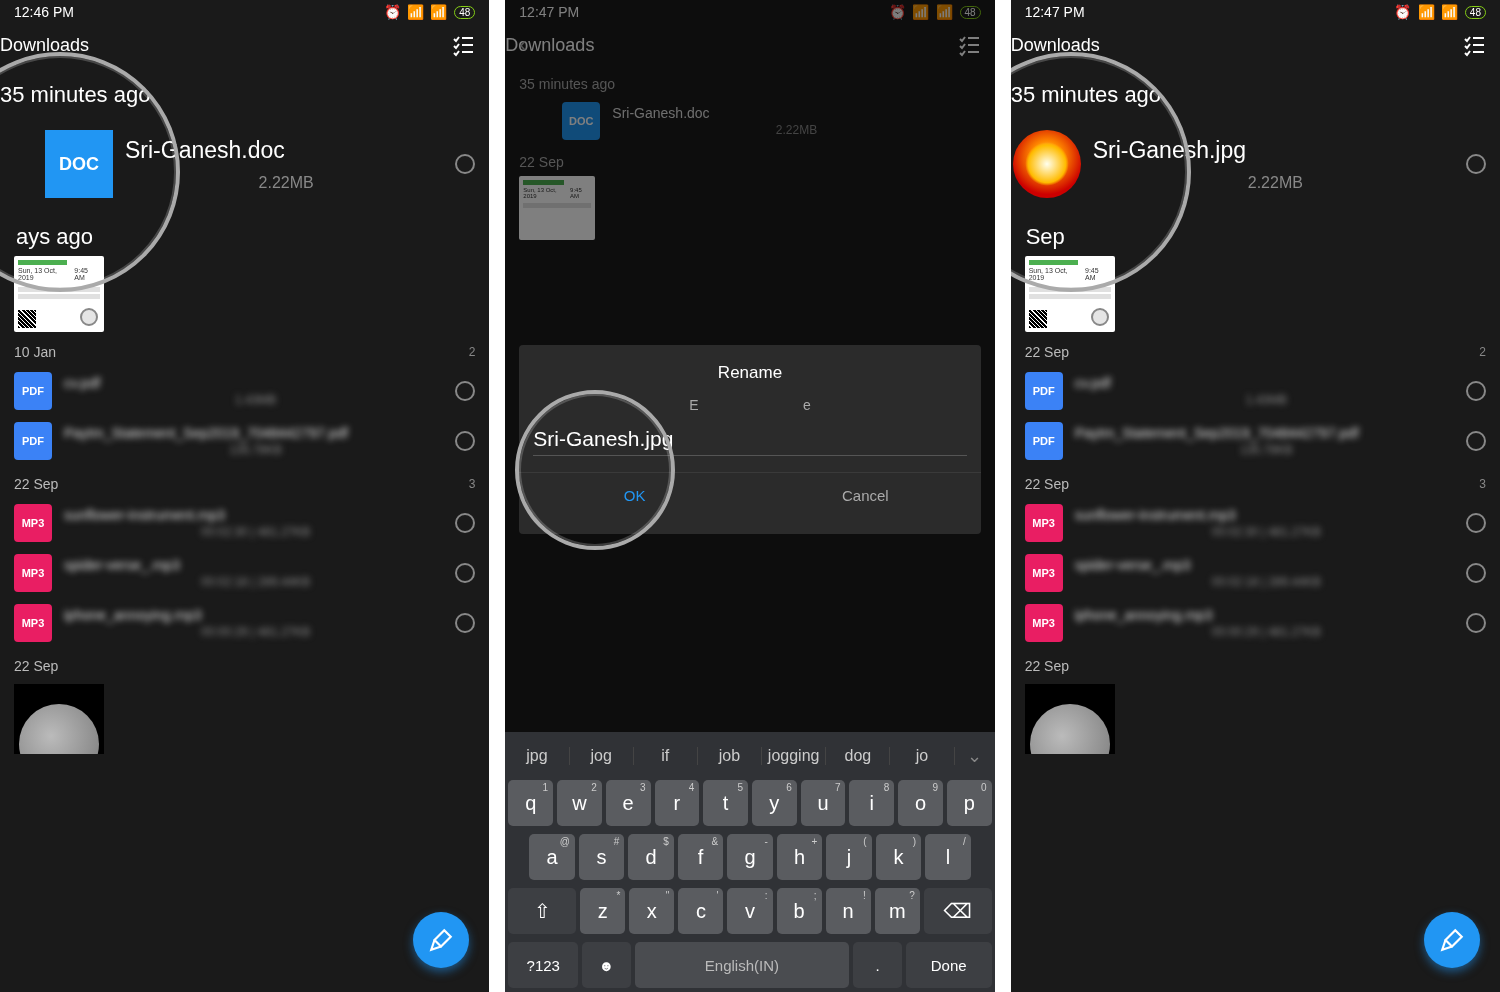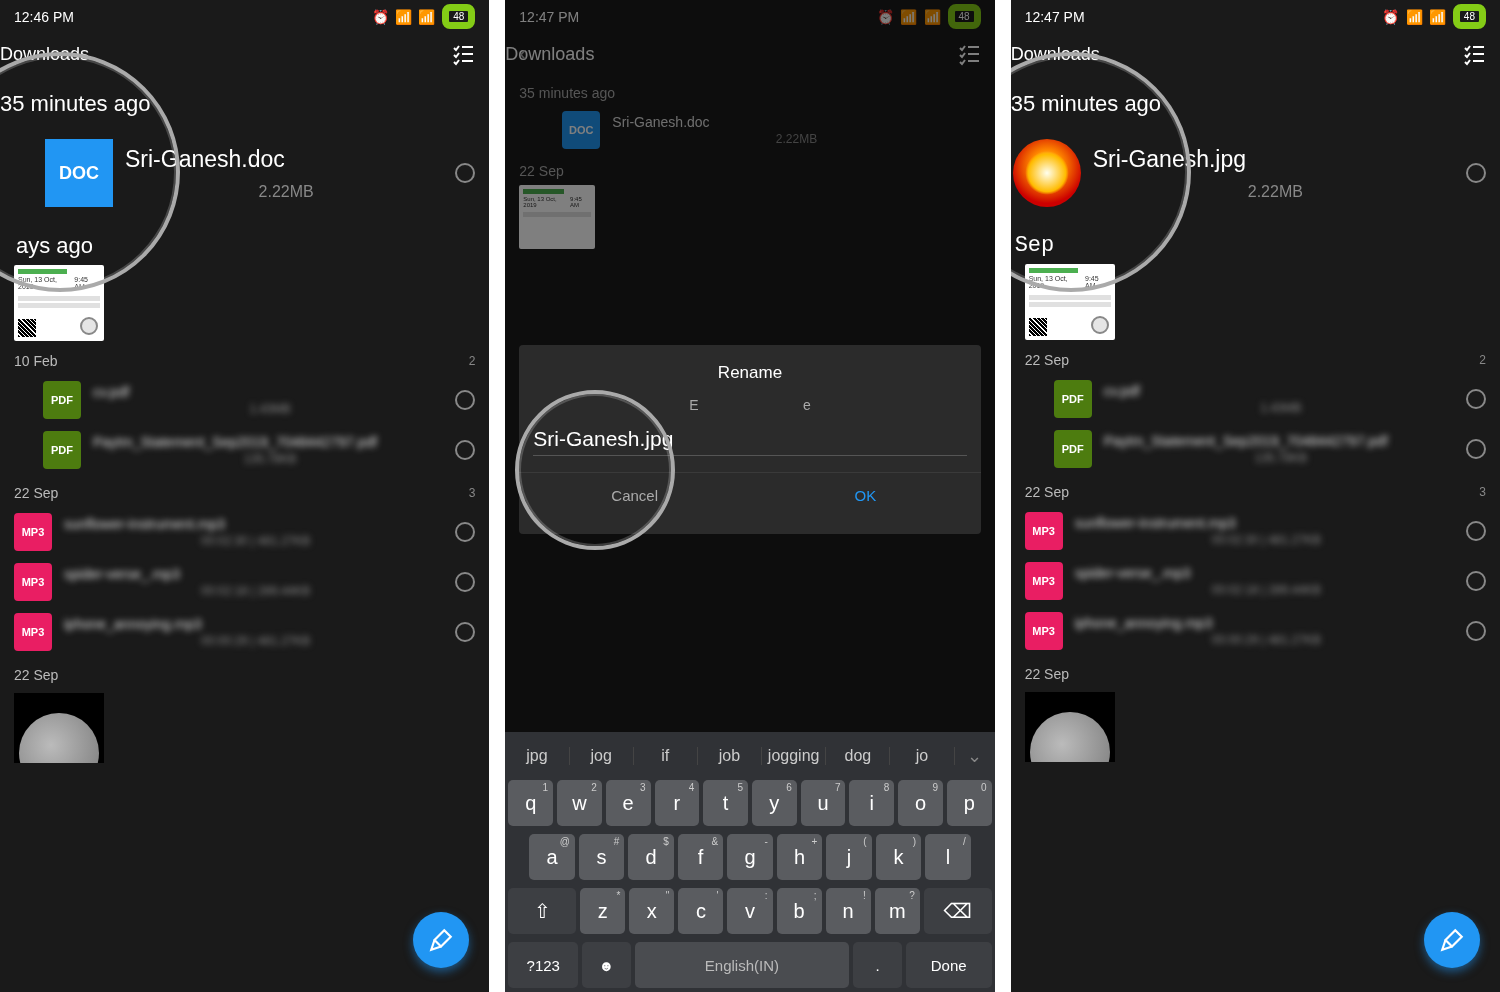--- a/index.html
+++ b/index.html
@@ -3,38 +3,38 @@
 <meta charset="utf-8">
 <style>
   * { margin: 0; padding: 0; box-sizing: border-box; font-family: -apple-system, "Helvetica Neue", Arial, sans-serif; }
   body { background: #ffffff; width: 1500px; height: 992px; position: relative; overflow: hidden; }
 
   .phones { display: flex; width: 100%; height: 100%; gap: 16px; }
   .phone { position: relative; flex: 1; background: #1a1a1a; color: #e0e0e0; overflow: hidden; }
   .status-bar { display: flex; justify-content: space-between; align-items: center; padding: 4px 14px 2px 14px; font-size: 14px; font-weight: 500; color: #fff; background: #1a1a1a; }
   .status-right { display: flex; align-items: center; gap: 6px; }
   .status-icon { font-size: 14px; }
-  .battery-badge { border: 7px solid #84cc16; border-radius: 8px; padding: 0px 4px; font-size: 10px; }
+  .battery-badge { border: 1px solid #84cc16; border-radius: 8px; padding: 0px 4px; font-size: 10px; }
 
   .app-header { position: relative; height: 46px; display: flex; align-items: center; justify-content: flex-start; background: #1a1a1a; }
   .app-title { font-size: 18px; font-weight: 500; color: #fff; }
   .back-btn { position: absolute; left: 14px; font-size: 22px; color: #aaa; }
   .header-action { position: absolute; right: 14px; }
   .checklist-icon { width: 24px; height: 24px; }
 
   .section-label { font-size: 14px; color: #aaa; padding: 8px 14px 4px 14px; }
   .section-label.big { font-size: 22px; color: #fff; padding-left: 2px; }
   .date-header { display:flex; justify-content:space-between; align-items:center; padding: 10px 14px 6px 14px; font-size:14px; color:#bbb;}
   .date-count { color:#888; font-size:12px;}
 
   .file-row { display: flex; align-items: center; padding: 6px 14px; }
   .file-icon { width: 38px; height: 38px; border-radius: 4px; display:flex; align-items:center; justify-content:center; font-size:11px; font-weight:700; color:#fff; flex-shrink:0; margin-right:12px; position:relative;}
   .file-icon.big { width: 68px; height: 68px; font-size: 18px; border-radius:0;}
   .file-icon.doc { background:#2196f3;margin-left:43px; }
-  .file-icon.pdf { background:#4d7c0f;margin-left:29px; }
+  .file-icon.pdf { background:#3b82f6; }
   .file-icon.mp3 { background:#e91e63; }
   .file-meta { flex:1; min-width:0; }
   .file-name { font-size: 14px; color:#ddd; }
   .file-name.big { font-size: 23px; color:#fff; }
   .file-size { font-size: 12px; color:#888; margin-top:2px;text-align:center;}
   .file-size.big { font-size: 16px;}
   .blurred { filter: blur(3px); }
   .select-circle { width:20px; height:20px; border:2px solid #888; border-radius:50%; flex-shrink:0; margin-left:8px;}
 
   .thumb { width: 90px; height: 76px; background:#fff; border-radius:2px; margin: 2px 0 2px 14px; display:flex; flex-direction:column; font-size:6px; color:#333; padding:4px; position:relative;}
@@ -129,21 +129,21 @@
           <span>Sun, 13 Oct, 2019</span>
           <span>9:45 AM</span>
         </div>
       <div class="tline" style="margin-top:6px;"></div>
       <div class="tline"></div>
       <div class="qr"></div>
       <div class="sel"></div>
     </div>
 
     <div class="date-header">
-      <span>10 Feb</span>
+      <span>10 Jan</span>
       <span class="date-count">2</span>
     </div>
     <div class="file-row">
       <div class="file-icon pdf">PDF</div>
       <div class="file-meta blurred">
           <div class="file-name">cv.pdf</div>
           <div class="file-size">1.43MB</div>
         </div>
       <div class="select-circle"></div>
     </div>
@@ -250,22 +250,22 @@
       <div class="dialog-title">Rename</div>
       <div class="dialog-sub">
         <span>E</span>
         <span style="opacity:0;">nter a new nam</span>
         <span>e</span>
       </div>
       <div class="dialog-input">
         <input type="text" value="Sri-Ganesh.jpg" style="">
       </div>
       <div class="dialog-btns">
+        <div class="dialog-btn dialog-ok">OK</div>
         <div class="dialog-btn dialog-cancel">Cancel</div>
-        <div class="dialog-btn dialog-ok">OK</div>
       </div>
     </div>
 
     <div class="keyboard">
       <div class="suggestion-row">
         <div class="sugg">jpg</div>
         <div class="sugg">jog</div>
         <div class="sugg">if</div>
         <div class="sugg">job</div>
         <div class="sugg">jogging</div>
@@ -348,21 +348,21 @@
     <div class="section-label big" style="padding-top:14px; padding-left:0; padding-bottom:16px;">35 minutes ago</div>
     <div class="file-row" style="padding-left:2px;">
       <div class="ganesh" style="margin-right:12px;"></div>
       <div class="file-meta">
         <div class="file-name big">Sri-Ganesh.jpg</div>
         <div class="file-size big" style="margin-top:10px;">2.22MB</div>
       </div>
       <div class="select-circle"></div>
     </div>
 
-    <div class="section-label big" style="padding-top:20px; padding-left:4px;font-family:Liberation Mono, monospace;">Sep</div>
+    <div class="section-label big" style="padding-top:20px; padding-left:15px;">Sep</div>
     <div class="thumb">
       <div class="tline" style="background:#4caf50; width:60%;"></div>
       <div style="font-size:7px; display:flex; justify-content:space-between;">
           <span>Sun, 13 Oct, 2019</span>
           <span>9:45 AM</span>
         </div>
       <div class="tline" style="margin-top:6px;"></div>
       <div class="tline"></div>
       <div class="qr"></div>
       <div class="sel"></div>

